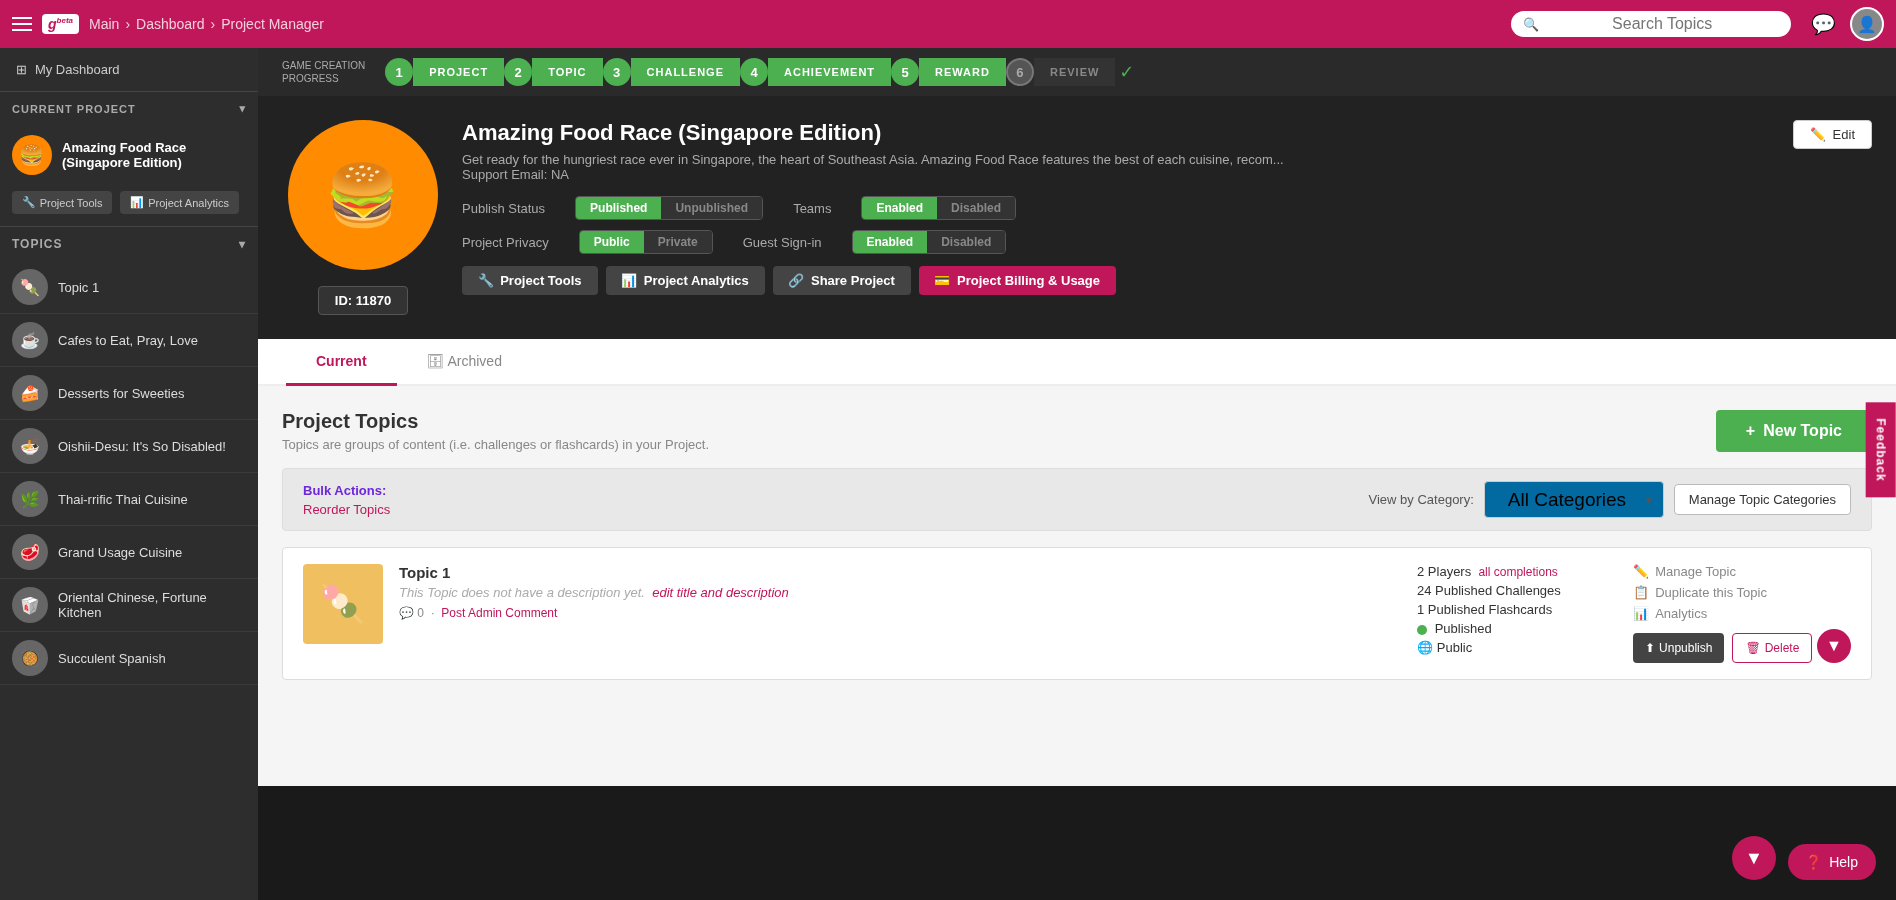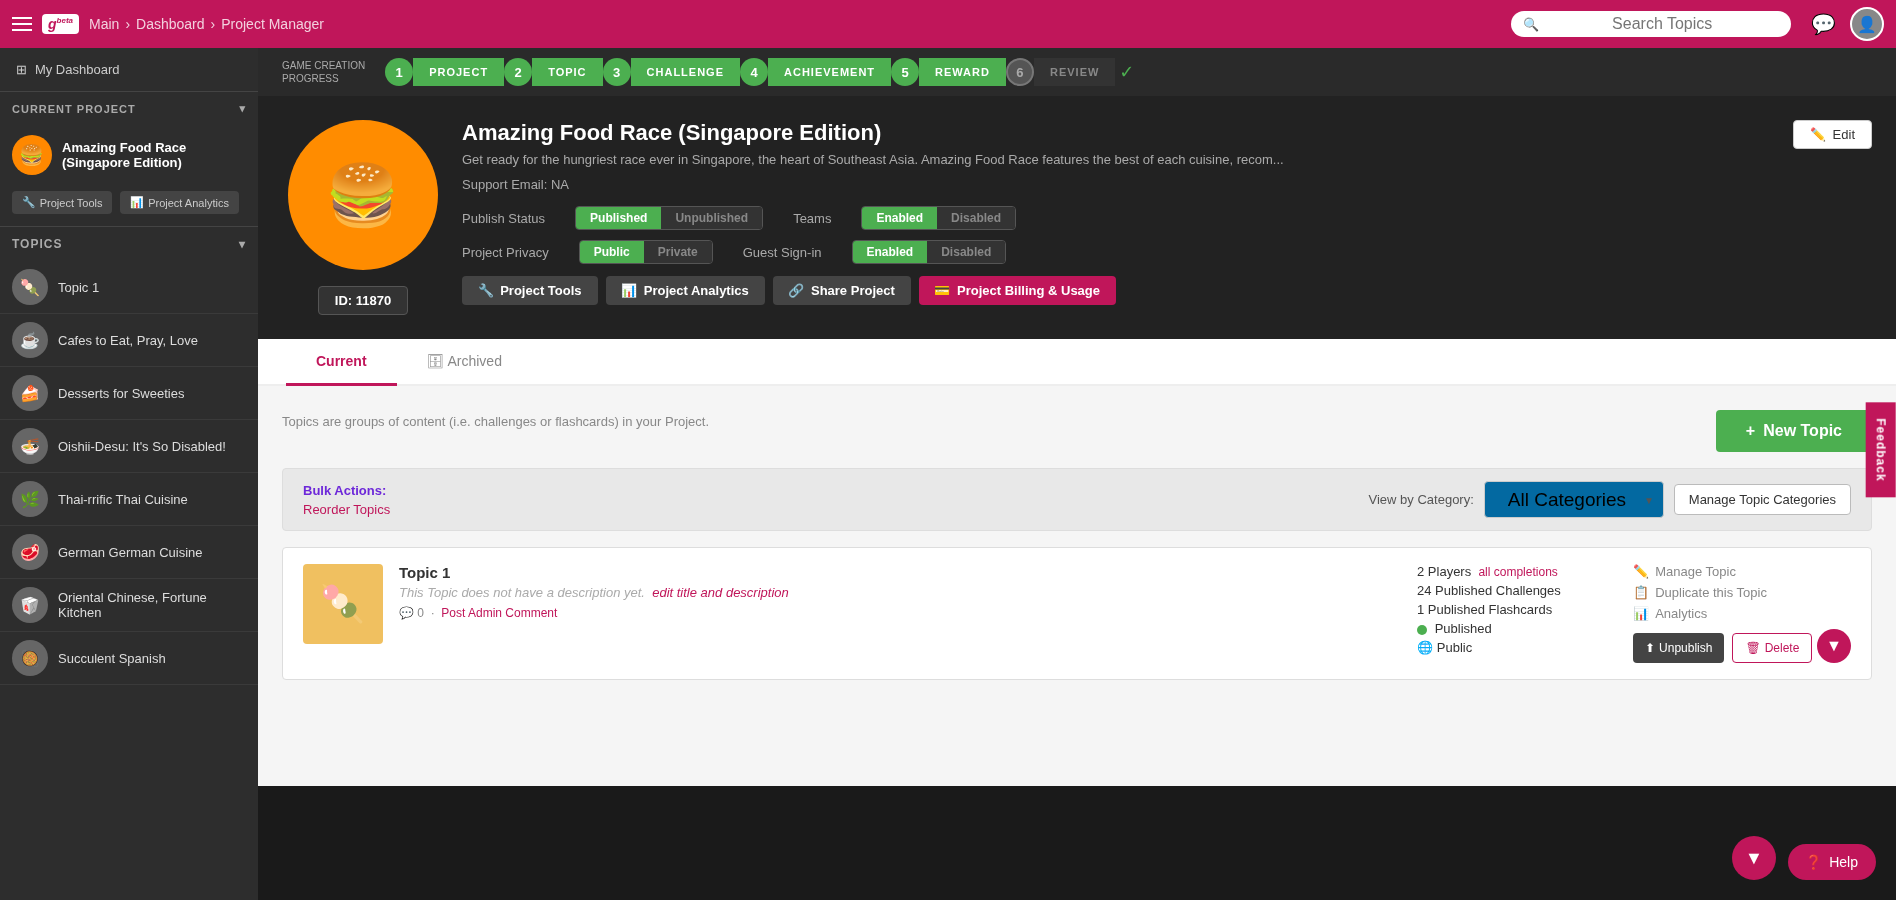--- a/index.html
+++ b/index.html
@@ -248,21 +248,21 @@
       padding: 6px 16px;
       border-radius: 4px;
       font-size: 13px;
       font-weight: bold;
       margin-top: 8px;
       text-align: center;
       border: 1px solid #555;
     }
     .project-info { flex: 1; }
     .project-title { font-size: 22px; font-weight: bold; color: white; margin-bottom: 6px; }
-    .project-desc { color: #aaa; font-size: 13px; margin-bottom: 10px; }
+    .project-desc { color: #aaa; font-size: 13px; margin-bottom: 0; }
     .project-support { color: #aaa; font-size: 13px; margin-bottom: 14px; }
     .project-meta-row {
       display: flex;
       gap: 30px;
       margin-bottom: 10px;
       align-items: center;
     }
     .meta-label { color: #aaa; font-size: 13px; }
     .toggle-group {
       display: flex;
@@ -616,21 +616,21 @@
       <div class="topic-item">
         <div class="topic-thumb">🍜</div>
         <span class="topic-item-name">Oishii-Desu: It's So Disabled!</span>
       </div>
       <div class="topic-item">
         <div class="topic-thumb">🌿</div>
         <span class="topic-item-name">Thai-rrific Thai Cuisine</span>
       </div>
       <div class="topic-item">
         <div class="topic-thumb">🥩</div>
-        <span class="topic-item-name">German German Cuisine</span>
+        <span class="topic-item-name">Grand Usage Cuisine</span>
       </div>
       <div class="topic-item">
         <div class="topic-thumb">🥡</div>
         <span class="topic-item-name">Oriental Chinese, Fortune Kitchen</span>
       </div>
       <div class="topic-item">
         <div class="topic-thumb">🥘</div>
         <span class="topic-item-name">Succulent Spanish</span>
       </div>
     </div>
@@ -748,20 +748,21 @@
       <div class="tab active">Current</div>
       <div class="tab">
         <span>🗄 </span>
         <span>Archived</span>
       </div>
     </div>
 
     <div class="topics-content">
       <div class="topics-header">
         <div>
+          <div class="topics-title">Project Topics</div>
           <div class="topics-subtitle">Topics are groups of content (i.e. challenges or flashcards) in your Project.</div>
         </div>
         <button class="new-topic-btn">
           <span>+</span>
           <span>New Topic</span>
         </button>
       </div>
 
       <div class="bulk-actions-bar">
         <div>

